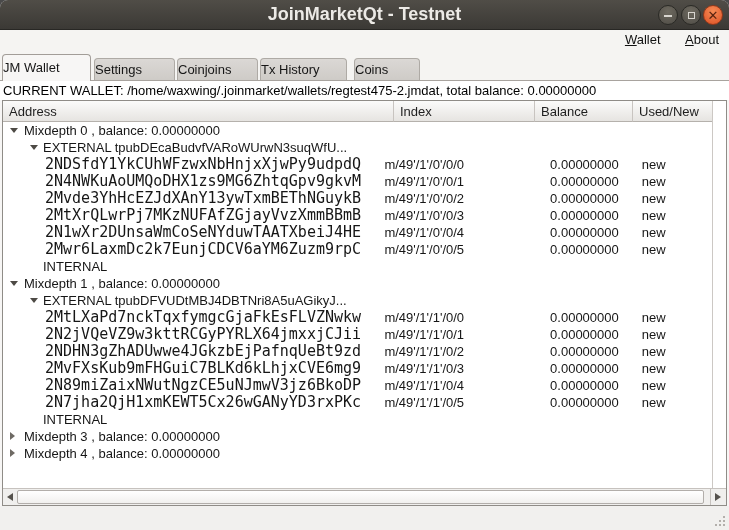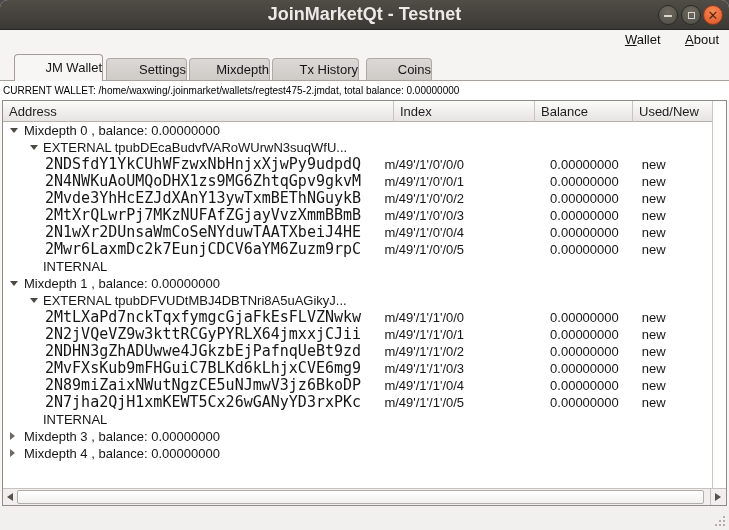--- a/index.html
+++ b/index.html
@@ -25,27 +25,27 @@
     color:#5a2410; font-weight:bold; font-size:13px; line-height:17px; }
   .btn-min { left:658px; } .btn-max { left:681px; } .btn-close { left:703px; }
   
   .menubar { position:absolute; top:30px; left:0; width:729px; height:22px; background:#f5f4f2;text-align:right; }
   .menuitem { display:inline-block; padding:2px 10px 0 10px; font-size:13px; color:#111; height:22px; }
   .menuitem .u { text-decoration:underline; }
   
   .tabzone { position:absolute; top:52px; left:0; width:729px; height:28px; background:#f5f4f2; }
   .pane-line { position:absolute; top:80px; left:0; width:729px; height:1px; background:#a8a39e; z-index:1; }
   .pane-bg { position:absolute; top:81px; left:0; width:729px; height:425px; background:#f7f6f5; }
-  .tab { position:absolute; top:58px; height:22px; text-align:right; font-size:13px; color:#161616;
+  .tab { position:absolute; top:58px; height:22px; text-align:left; font-size:13px; color:#161616;
     background:linear-gradient(#dbd8d5,#cecbc7); border:1px solid #aeaaa5; border-bottom:none;
-    border-radius:4px 4px 0 0; line-height:21px; z-index:2;margin-left:12px; }
+    border-radius:4px 4px 0 0; line-height:21px; z-index:2; }
   .tab.active { top:54px; height:27px; background:#f7f6f5; border-color:#a29d98; line-height:25px; z-index:3; }
   
   .walletbar { position:absolute; top:81px; left:0; width:729px; height:19px; background:#ffffff;
-    font-size:10px; line-height:19px; padding-left:3px; color:#000; white-space:nowrap; overflow:hidden; }
+    font-size:13px; line-height:19px; padding-left:3px; color:#000; white-space:nowrap; overflow:hidden; }
   
   .tree { position:absolute; top:100px; left:2px; width:725px; height:406px;
     background:#ffffff; border:1px solid #8f8c87; }
   .thead { position:absolute; top:0; left:0; width:709px; height:21px; display:flex; }
   .hsec { background:linear-gradient(#fbfbfa,#e6e4e1); border-right:1px solid #c8c4c0;
     border-bottom:1px solid #b5b1ac; font-size:13px; color:#1e1e1e; padding:3px 0 0 6px;
     white-space:nowrap; overflow:hidden; }
   .h0 { width:391px; } .h1 { width:141px; } .h2 { width:98px; } .h3 { width:79px; border-right:none; }
   .gutter { position:absolute; top:0; right:0; width:14px; height:387px; background:#ffffff;
     border-left:1px solid #ccc8c4; }
@@ -103,21 +103,21 @@
   <div class="menubar">
     <span class="menuitem"><span class="u">W</span><span>allet</span></span>
     <span class="menuitem"><span class="u">A</span><span>bout</span></span>
   </div>
 
   <div class="tabzone"></div>
   <div class="pane-line"></div>
   <div class="pane-bg"></div>
   <div class="tab active" style="left:2px;width:89px;">JM Wallet</div>
   <div class="tab" style="left:94px;width:81px;">Settings</div>
-  <div class="tab" style="left:177px;width:81px;">Mixdepth</div>
+  <div class="tab" style="left:177px;width:81px;">Coinjoins</div>
   <div class="tab" style="left:260px;width:87px;">Tx History</div>
   <div class="tab" style="left:354px;width:66px;">Coins</div>
 
   <div class="walletbar">CURRENT WALLET: /home/waxwing/.joinmarket/wallets/regtest475-2.jmdat, total balance: 0.00000000</div>
 
   <div class="tree">
     <div class="thead">
       <div class="hsec h0">Address</div>
       <div class="hsec h1">Index</div>
       <div class="hsec h2">Balance</div>

